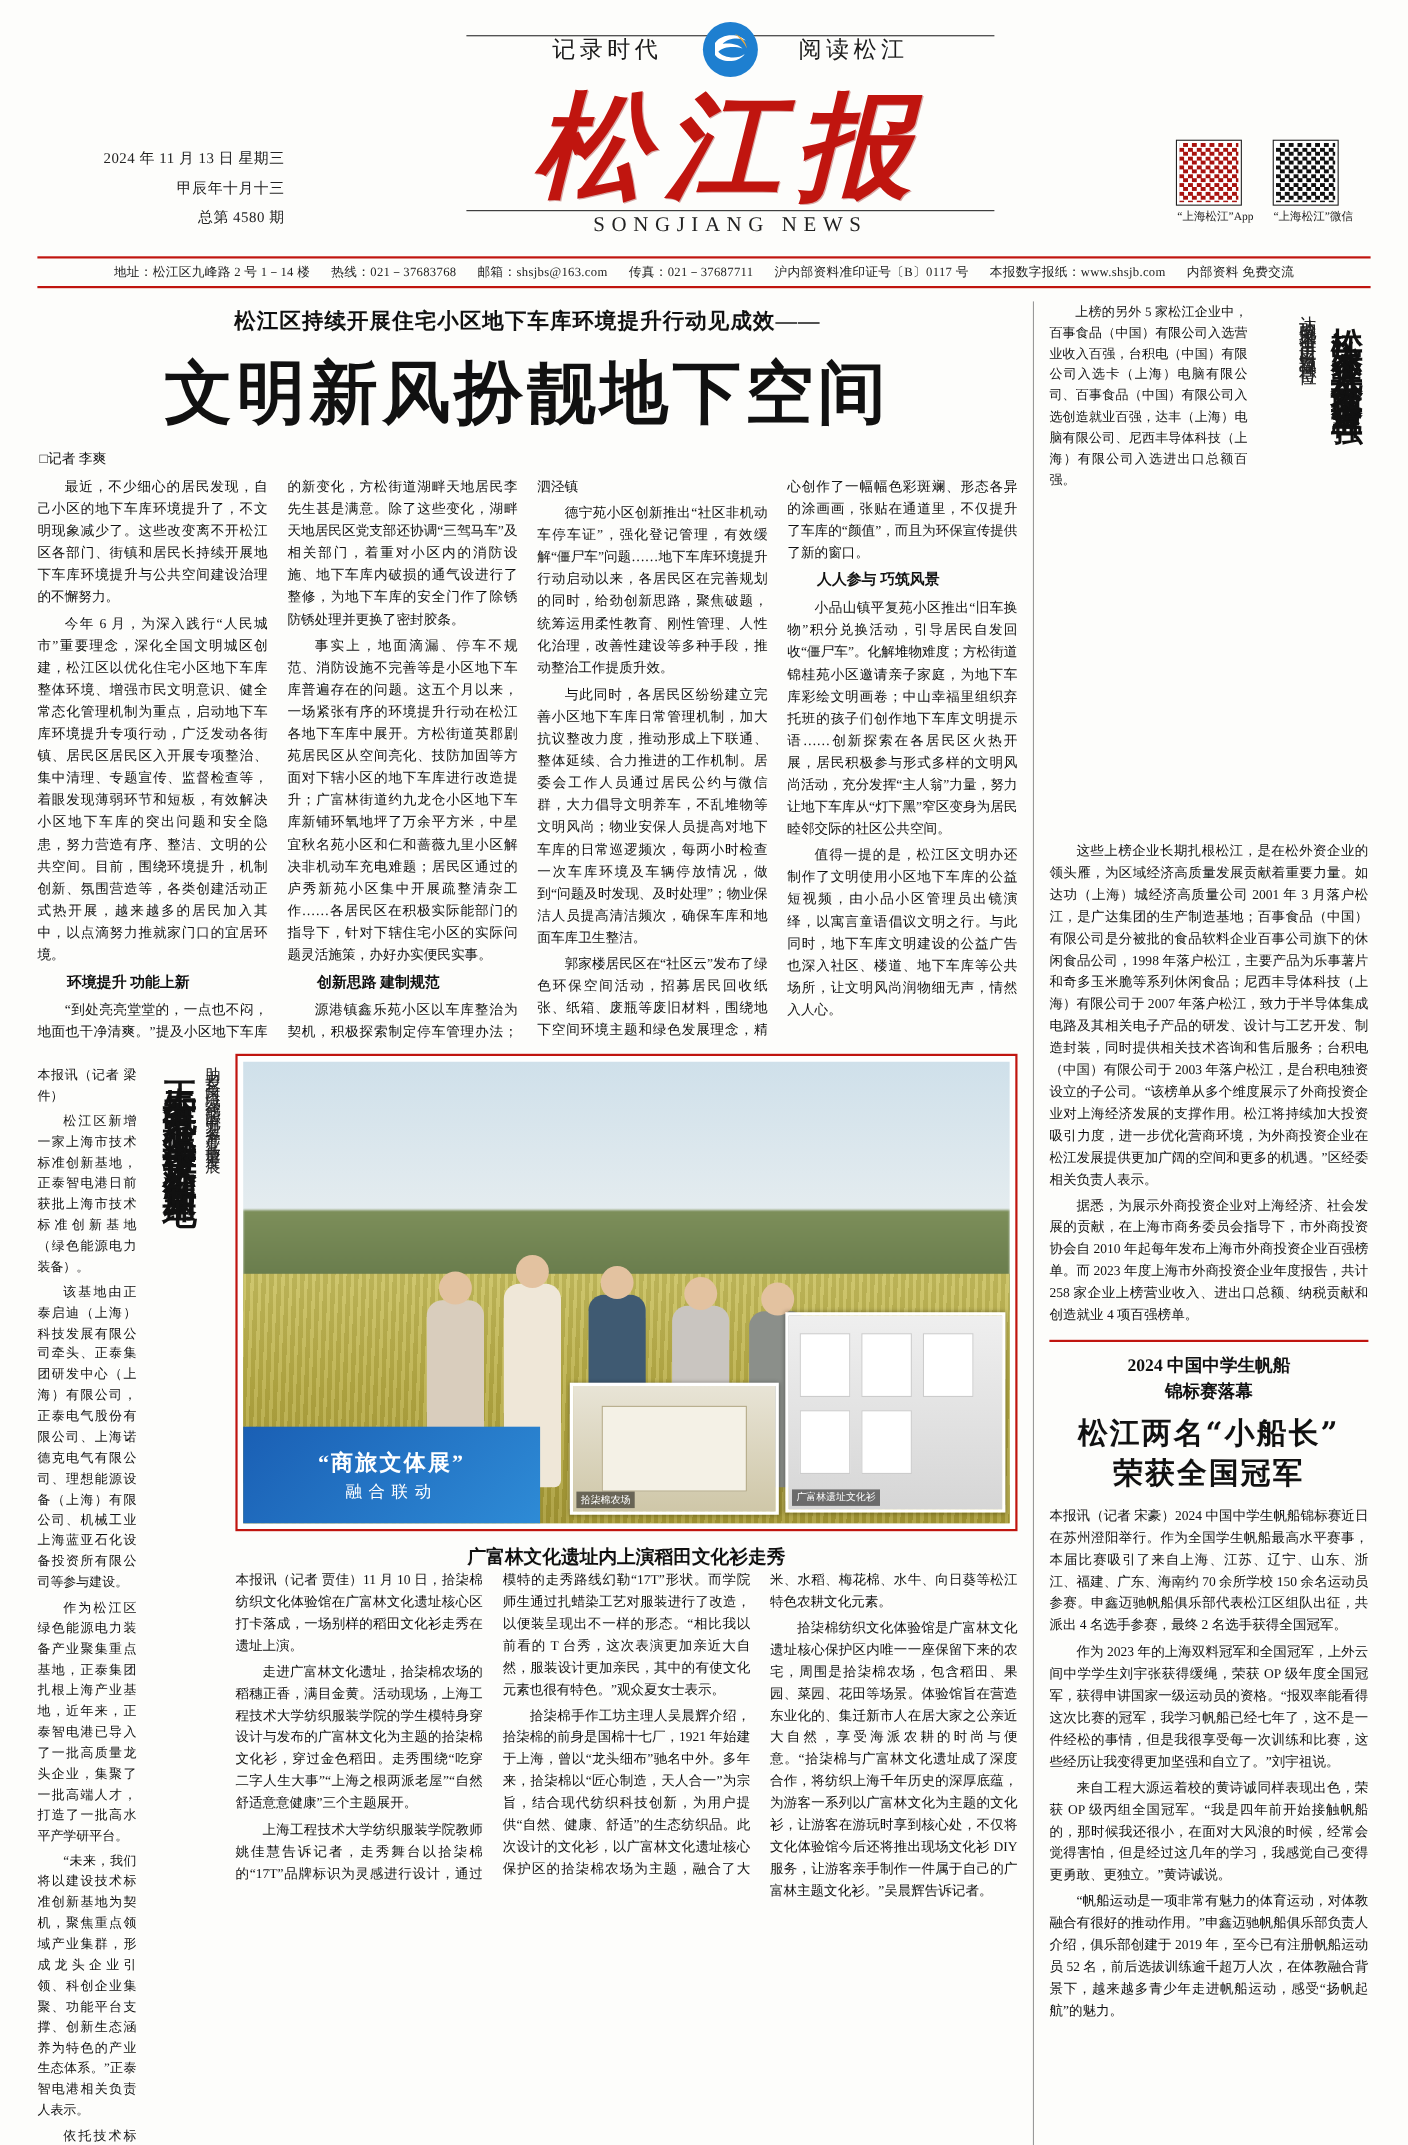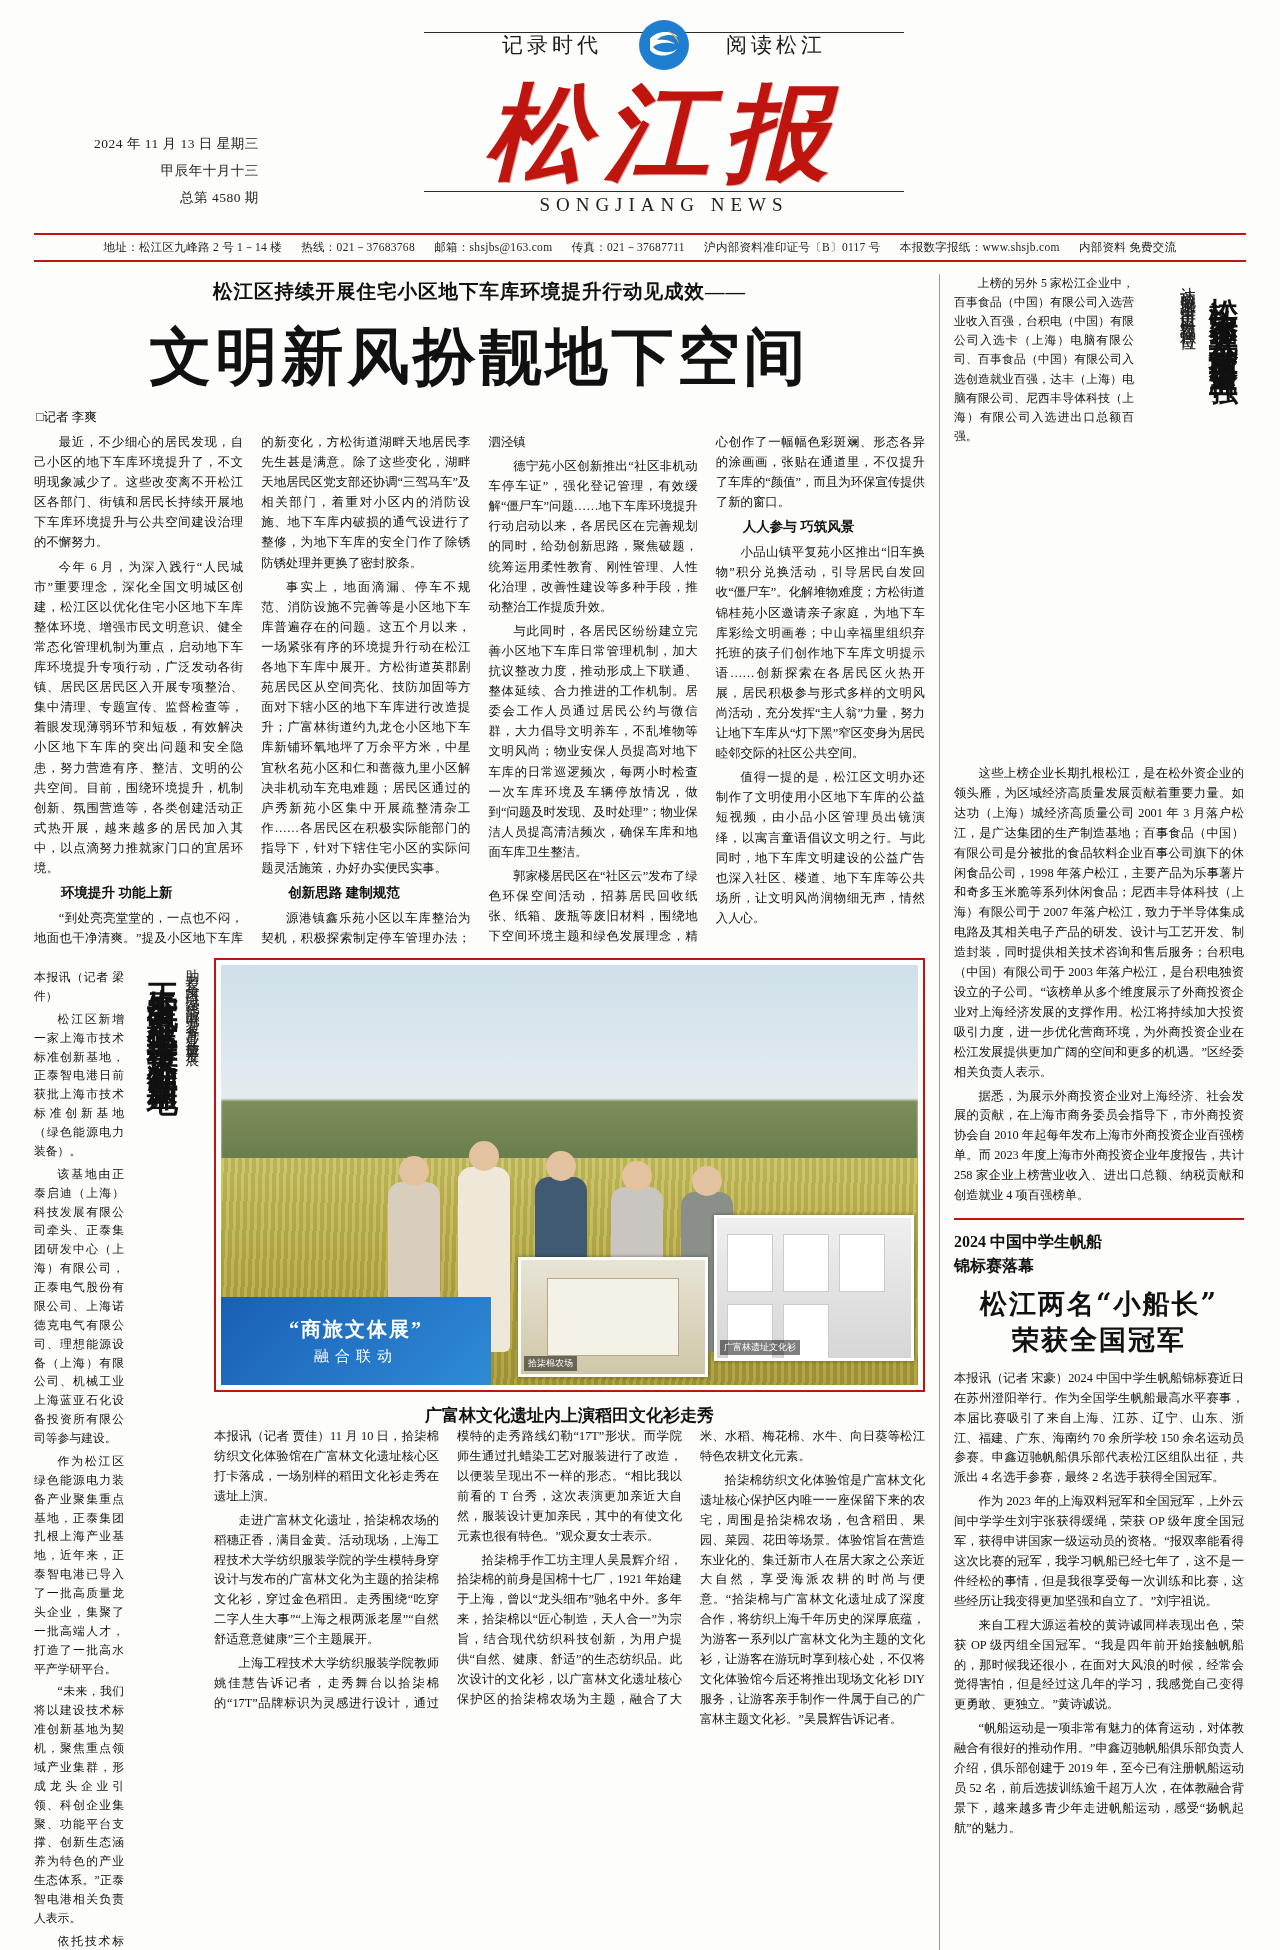--- a/index.html
+++ b/index.html
@@ -90,21 +90,21 @@
                letter-spacing:3px; margin:8px 0 10px 0; }
 
   .cols3 { column-count:3; column-gap:18px; font-size:12.3px; line-height:1.62; text-align:justify; }
   .cols3 p { margin:0 0 4px 0; text-indent:2em; }
   .r-vert { display:flex; justify-content:flex-end; height:470px; }
   .r-vert .main-t { writing-mode:vertical-rl; text-orientation:upright; font-size:29px; font-weight:700; letter-spacing:5px; }
   .r-vert .sub-t { writing-mode:vertical-rl; text-orientation:upright; font-size:16px; letter-spacing:3px; margin-right:6px; color:#222; }
   .r-body { font-size:12.3px; line-height:1.62; text-align:justify; }
   .r-body p { margin:0 0 4px 0; text-indent:2em; }
   .hr-red { border-top:2px solid #c0150f; margin:12px 0 10px 0; }
-  .r-kicker { text-align:left; font-size:16px; font-weight:bold; line-height:1.5; }
+  .r-kicker { text-align:center; font-size:16px; font-weight:bold; line-height:1.5; }
   .r-title { text-align:center; font-family:"DejaVu Serif", serif; font-size:27px; font-weight:700;
              letter-spacing:2px; line-height:1.35; margin:8px 0 10px 0; }
 </style>
 </head>
 <body>
 
 <div class="page">
 
   <div class="masthead">
 
@@ -125,20 +125,30 @@
             <path d="M30 12c6 2 10 7 11 13-3-6-7-10-11-13z" fill="#f0a93b"></path>
           </svg>
         </span>
         <span>阅读松江</span>
       </div>
       <div class="mast-title">松江报</div>
       <div class="mast-en-rule"></div>
       <div class="mast-en">SONGJIANG NEWS</div>
     </div>
 
+    <div class="mast-right">
+      <div class="qr-box">
+        <div class="qr red"></div>
+        <div class="qr-cap">“上海松江”App</div>
+      </div>
+      <div class="qr-box">
+        <div class="qr"></div>
+        <div class="qr-cap">“上海松江”微信</div>
+      </div>
+    </div>
   </div>
 
   <div class="infobar">
     <span>地址：松江区九峰路 2 号 1－14 楼</span>
     <span>热线：021－37683768</span>
     <span>邮箱：shsjbs@163.com</span>
     <span>传真：021－37687711</span>
     <span>沪内部资料准印证号〔B〕0117 号</span>
     <span>本报数字报纸：www.shsjb.com</span>
     <span>内部资料 免费交流</span>
@@ -196,21 +206,21 @@
               <div class="fig" style="left:34%; background:#efe7d8; height:185px;"></div>
               <div class="fig" style="left:45%; background:#3f5a72; height:175px;"></div>
               <div class="fig" style="left:56%; background:#c9c5c0; height:165px;"></div>
               <div class="fig" style="left:66%; background:#8b8f8a; height:160px;"></div>
               <div class="photo-cap">“拾柒棉农场”走访者留影</div>
 
               <div class="inset" style="right:210px; bottom:8px; width:190px; height:120px; background:linear-gradient(#e8e4d6,#cfc7a8);">
                 <div style="position:absolute;inset:18px 26px;background:#f4f1e6;border:1px solid #b3a986;"></div>
                 <div class="lbl">拾柒棉农场</div>
               </div>
-              <div class="inset" style="right:4px; bottom:24px; width:200px; height:146px; background:linear-gradient(#efefef,#d6d6d6);margin-top:40px;">
+              <div class="inset" style="right:4px; bottom:10px; width:200px; height:182px; background:linear-gradient(#efefef,#d6d6d6);margin-top:40px;">
                 <div style="position:absolute;left:10px;top:16px;width:46px;height:58px;background:#fff;border:1px solid #ccc;"></div>
                 <div style="position:absolute;left:66px;top:16px;width:46px;height:58px;background:#fff;border:1px solid #ccc;"></div>
                 <div style="position:absolute;left:122px;top:16px;width:46px;height:58px;background:#fff;border:1px solid #ccc;"></div>
                 <div style="position:absolute;left:10px;top:86px;width:46px;height:58px;background:#fff;border:1px solid #ccc;"></div>
                 <div style="position:absolute;left:66px;top:86px;width:46px;height:58px;background:#fff;border:1px solid #ccc;"></div>
                 <div class="lbl">广富林遗址文化衫</div>
               </div>
 
               <div class="banner-blue">
                 <div class="t1">“商旅文体展”</div>

